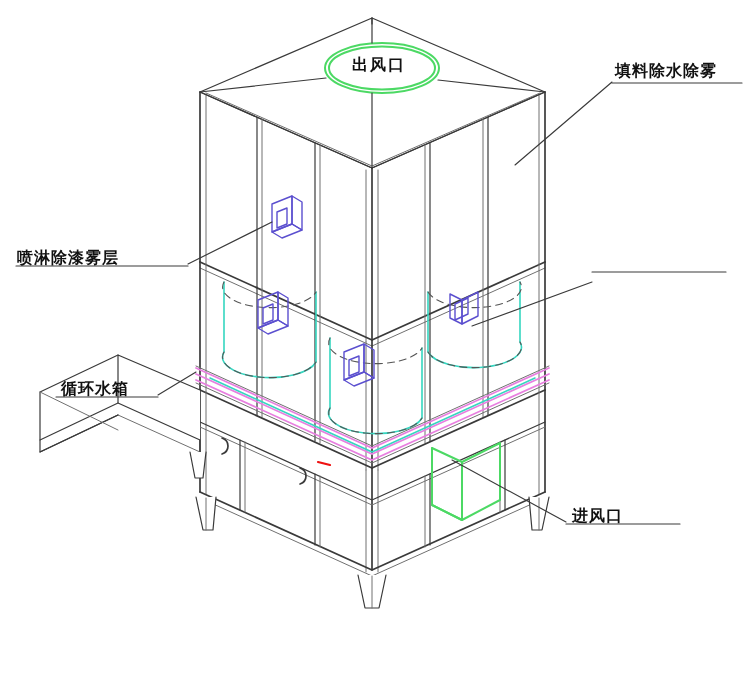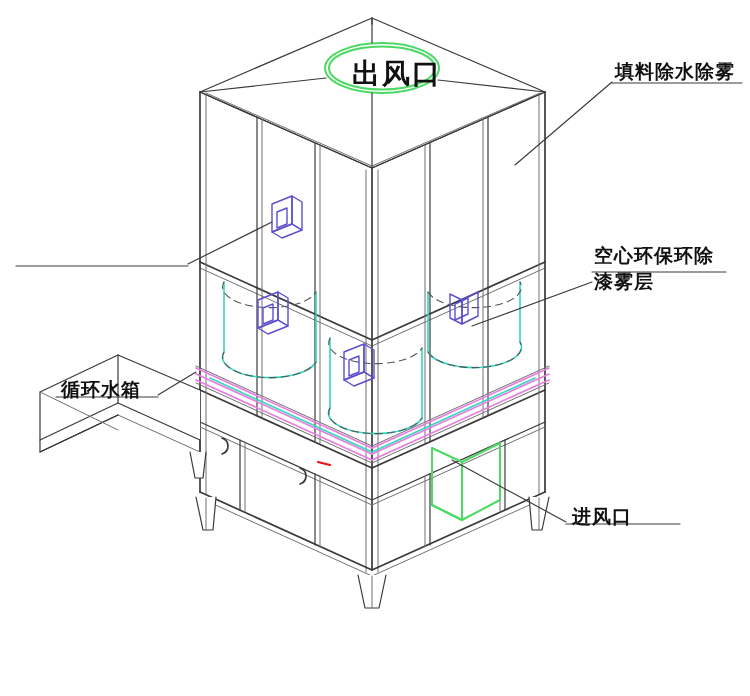--- a/index.html
+++ b/index.html
@@ -8,33 +8,33 @@
     width:750px;height:696px;position:relative;overflow:hidden;
     font-family:"Liberation Sans","DejaVu Sans",sans-serif;
   }
   #stage{position:absolute;left:0;top:0;width:750px;height:696px;}
   #svg{position:absolute;left:0;top:0;width:750px;height:696px;}
   .cjk-label{
     position:absolute;
     font-family:"DejaVu Sans","Liberation Sans",sans-serif;
     font-weight:700;
     color:#111111;
-    font-size:19px;
+    font-size:16px;
     line-height:26px;
     letter-spacing:1px;
     white-space:nowrap;
     user-select:none;
   }
   .cjk-label.two-line{white-space:normal;}
   .cal-out{
     position:absolute;
     font-family:"DejaVu Sans","Liberation Sans",sans-serif;
     font-weight:700;
     color:#111111;
-    font-size:28px;
+    font-size:16px;
     letter-spacing:2px;
     white-space:nowrap;
     user-select:none;
   }
 </style>
 </head>
 <body>
 
 <div id="stage">
 
@@ -297,23 +297,20 @@
     <line class="lead" x1="592" y1="272" x2="726" y2="272"></line>
     <line class="lead" x1="56" y1="397" x2="158" y2="397"></line>
     <line class="lead" x1="566" y1="524" x2="680" y2="524"></line>
   </g>
 </svg>
 
 <div class="cal-out" style="left:352px;top:55px;">出风口</div>
 
 <div class="cjk-label" style="left:615px;top:58px;">填料除水除雾</div>
 
-
-<div class="cjk-label two-line" style="left:594px;top:242px;width:150px;">
-  <span>空心环保环除</span><br>
-  <span>漆雾层</span>
+<div class="cjk-label" style="left:17px;top:245px;">喷淋除漆雾层</div>
+
+
+<div class="cjk-label" style="left:61px;top:376px;">循环水箱</div>
+
+<div class="cjk-label" style="left:572px;top:503px;text-align:right;">进风口</div>
+
 </div>
 
-<div class="cjk-label" style="left:61px;top:376px;">循环水箱</div>
-
-<div class="cjk-label" style="left:572px;top:503px;text-align:right;">进风口</div>
-
-</div>
-
 </body></html>

